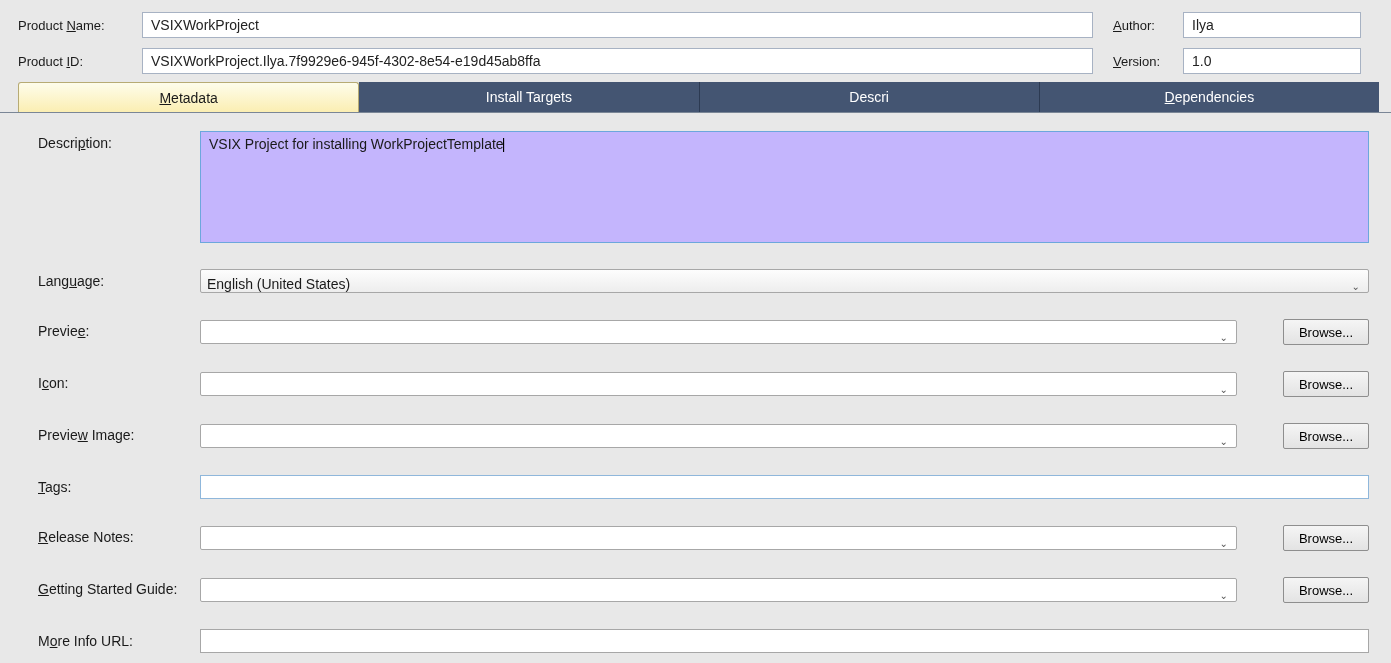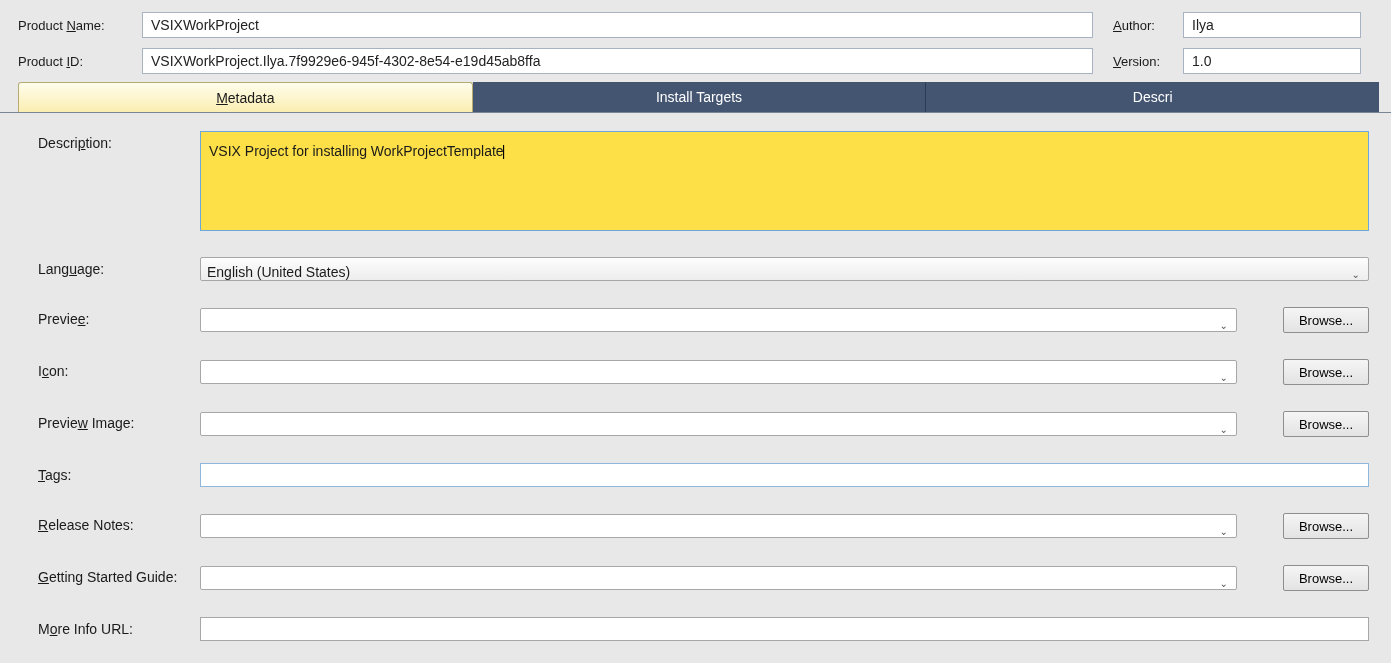--- a/index.html
+++ b/index.html
@@ -87,24 +87,24 @@
       font-size: 14px;
     }
     .frow .fctrl {
       flex: 1;
       display: flex;
       align-items: center;
       gap: 14px;
     }
     .desc-box {
       width: 100%;
-      height: 100px;
+      height: 112px;
       border: 1px solid #6ca7dc;
-      background: #fde047;
-      padding: 11px 8px;
+      background: #c4b5fd;
+      padding: 4px 8px;
       font-family: inherit;
       font-size: 14px;
       resize: none;
     }
 
     .combo {
       flex: 1;
       height: 24px;
       background: linear-gradient(#fdfdfd, #ededed);
       border: 1px solid #a7a7a7;
@@ -179,20 +179,23 @@
 <div class="tab-strip">
   <div class="tab active">
     <span><span class="u">M</span><span>etadata</span></span>
   </div>
   <div class="tab inactive">
     <span>Install Targets</span>
   </div>
   <div class="tab inactive">
     <span>Descri</span>
   </div>
+  <div class="tab inactive">
+    <span><span class="u">D</span><span>ependencies</span></span>
+  </div>
 </div>
 
 <div class="form-area">
 
   <div class="frow">
     <div class="flab">
       <span>Descri</span><span class="u">p</span><span>tion:</span>
     </div>
     <div class="fctrl">
       <div class="desc-box"><span>VSIX Project for installing WorkProjectTemplate</span><span class="caret-blink"></span></div>

